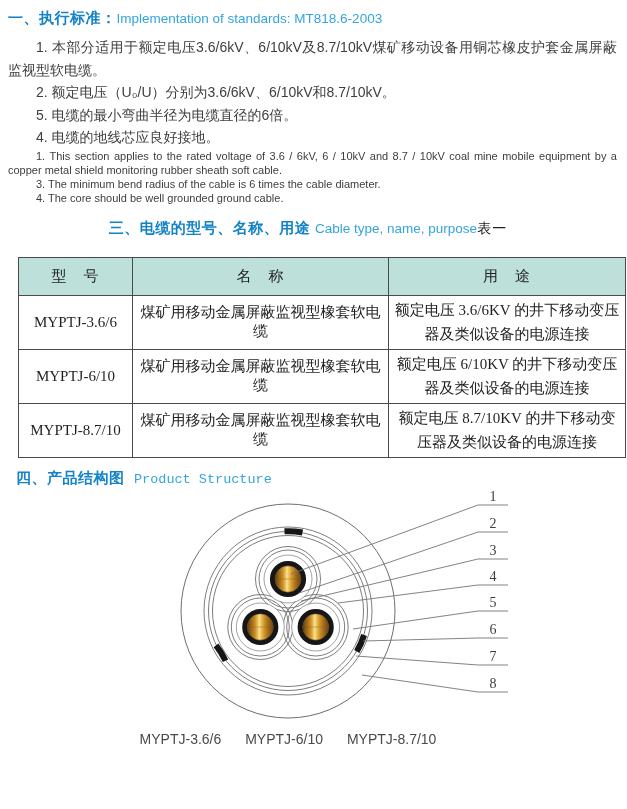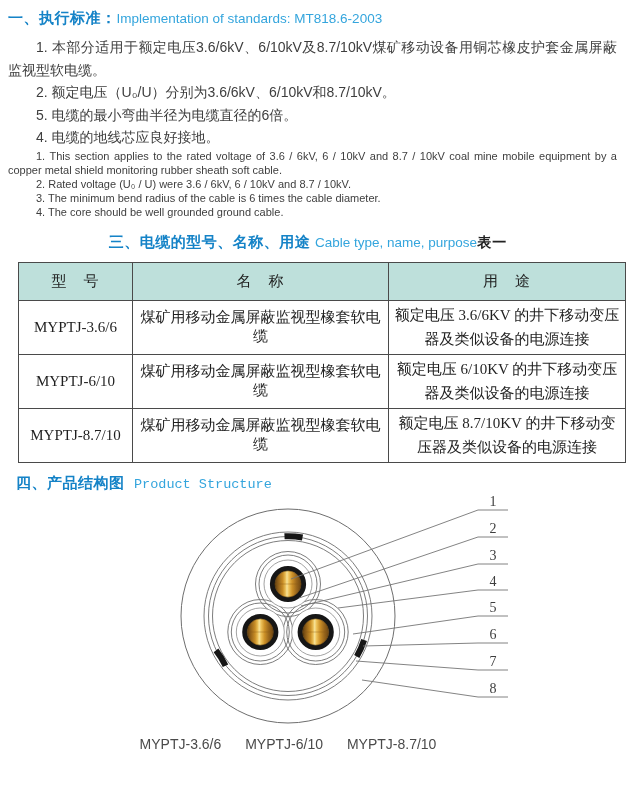--- a/index.html
+++ b/index.html
@@ -8,28 +8,28 @@
     font-family:"Liberation Sans","DejaVu Sans",sans-serif;
     color:#3e3e3e;
     -webkit-font-smoothing:antialiased;
   }
   .doc{padding:8px 10px 0 8px;}
 
   
   .sec-head{margin:0 0 8px 0;font-size:15px;font-weight:bold;color:#1583c7;letter-spacing:.5px;line-height:19px;}
   .sec-head .en{font-weight:normal;color:#34a5dd;font-size:13.5px;letter-spacing:0;}
   .sec-head.row{display:flex;justify-content:center;align-items:flex-end;margin:13px 0 7px 0;}
-  .table-note{font-family:"Liberation Serif","DejaVu Serif",serif;font-weight:bold;color:#222;font-size:14px;letter-spacing:1px;margin-right:9px;}
+  .table-note{font-family:"Liberation Serif","DejaVu Serif",serif;font-weight:normal;color:#222;font-size:14px;letter-spacing:1px;margin-right:9px;}
 
   
   .para-cn{margin:0;font-size:14px;line-height:22.5px;text-indent:28px;text-align:justify;}
   .para-en{margin:0;font-size:11px;line-height:14px;text-indent:28px;text-align:justify;}
 
   
-  table.cable{border-collapse:collapse;margin:10px 0 0 10px;width:607px;table-layout:fixed;
+  table.cable{border-collapse:collapse;margin:19px 0 0 10px;width:607px;table-layout:fixed;
     font-family:"Liberation Serif","DejaVu Serif",serif;color:#1f1f1f;}
   table.cable th,table.cable td{border:1px solid #4a4a4a;text-align:center;vertical-align:middle;padding:0 5px;}
   table.cable th{background:#bee0db;height:37px;font-size:15px;font-weight:normal;letter-spacing:1px;}
   table.cable td{height:53px;font-size:15px;}
   td.model{font-size:15px;}
   td.purpose{font-size:14px;line-height:24px;}
 
   
   svg.diagram{display:block;margin-top:2px;}
   .model-row{width:560px;text-align:center;font-size:14px;color:#4a4a4a;margin-top:2px;}
@@ -41,21 +41,20 @@
 <div class="doc">
 
   <p class="sec-head"><span>一、执行标准：</span><span class="en">Implementation of standards: MT818.6-2003</span></p>
 
 
   <p class="para-cn">1. 本部分适用于额定电压3.6/6kV、6/10kV及8.7/10kV煤矿移动设备用铜芯橡皮护套金属屏蔽监视型软电缆。</p>
   <p class="para-cn">2. 额定电压（U₀/U）分别为3.6/6kV、6/10kV和8.7/10kV。</p>
   <p class="para-cn">5. 电缆的最小弯曲半径为电缆直径的6倍。</p>
   <p class="para-cn">4. 电缆的地线芯应良好接地。</p>
   <p class="para-en">1. This section applies to the rated voltage of 3.6 / 6kV, 6 / 10kV and 8.7 / 10kV coal mine mobile equipment by a copper metal shield monitoring rubber sheath soft cable.</p>
-  <p class="para-en">2. Rated voltage (U₀ / U) were 3.6 / 6kV, 6 / 10kV and 8.7 / 10kV.</p>
   <p class="para-en">3. The minimum bend radius of the cable is 6 times the cable diameter.</p>
   <p class="para-en">4. The core should be well grounded ground cable.</p>
 
   <p class="sec-head row">
     <span><span>三、电缆的型号、名称、用途</span> <span class="en">Cable type, name, purpose</span></span>
     <span class="table-note">表一</span>
   </p>
 
   <table class="cable">
     <colgroup>

